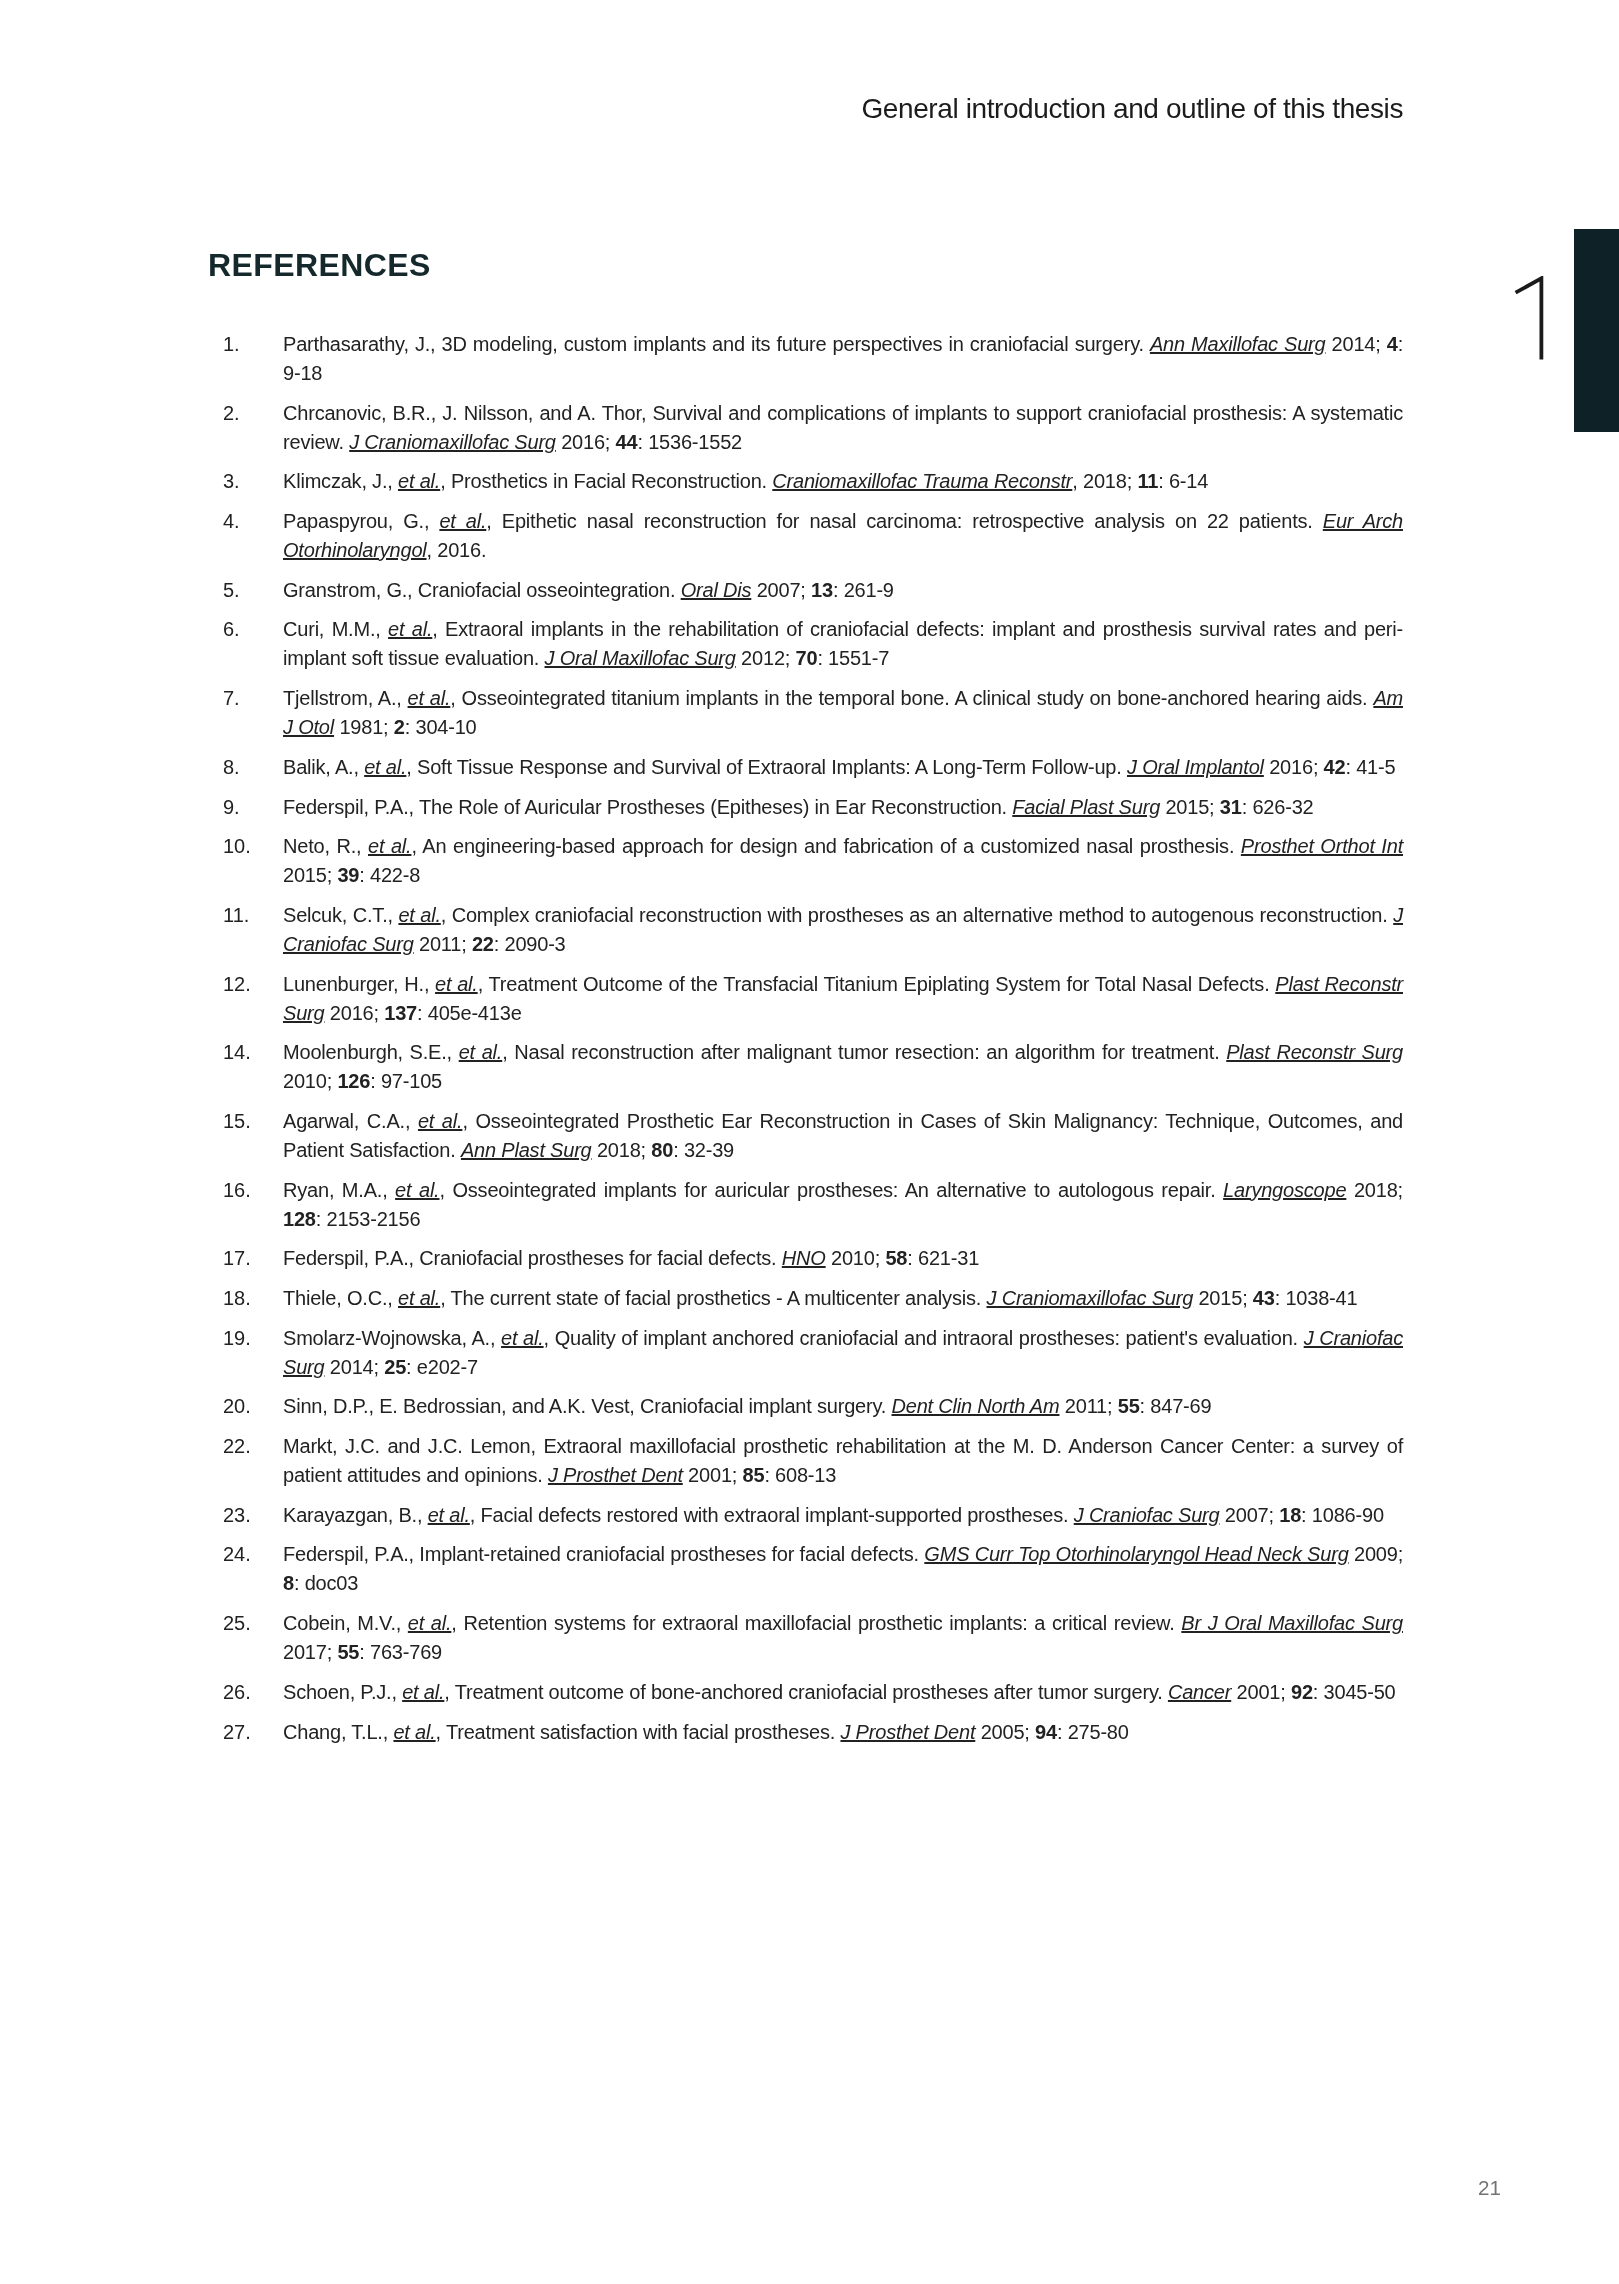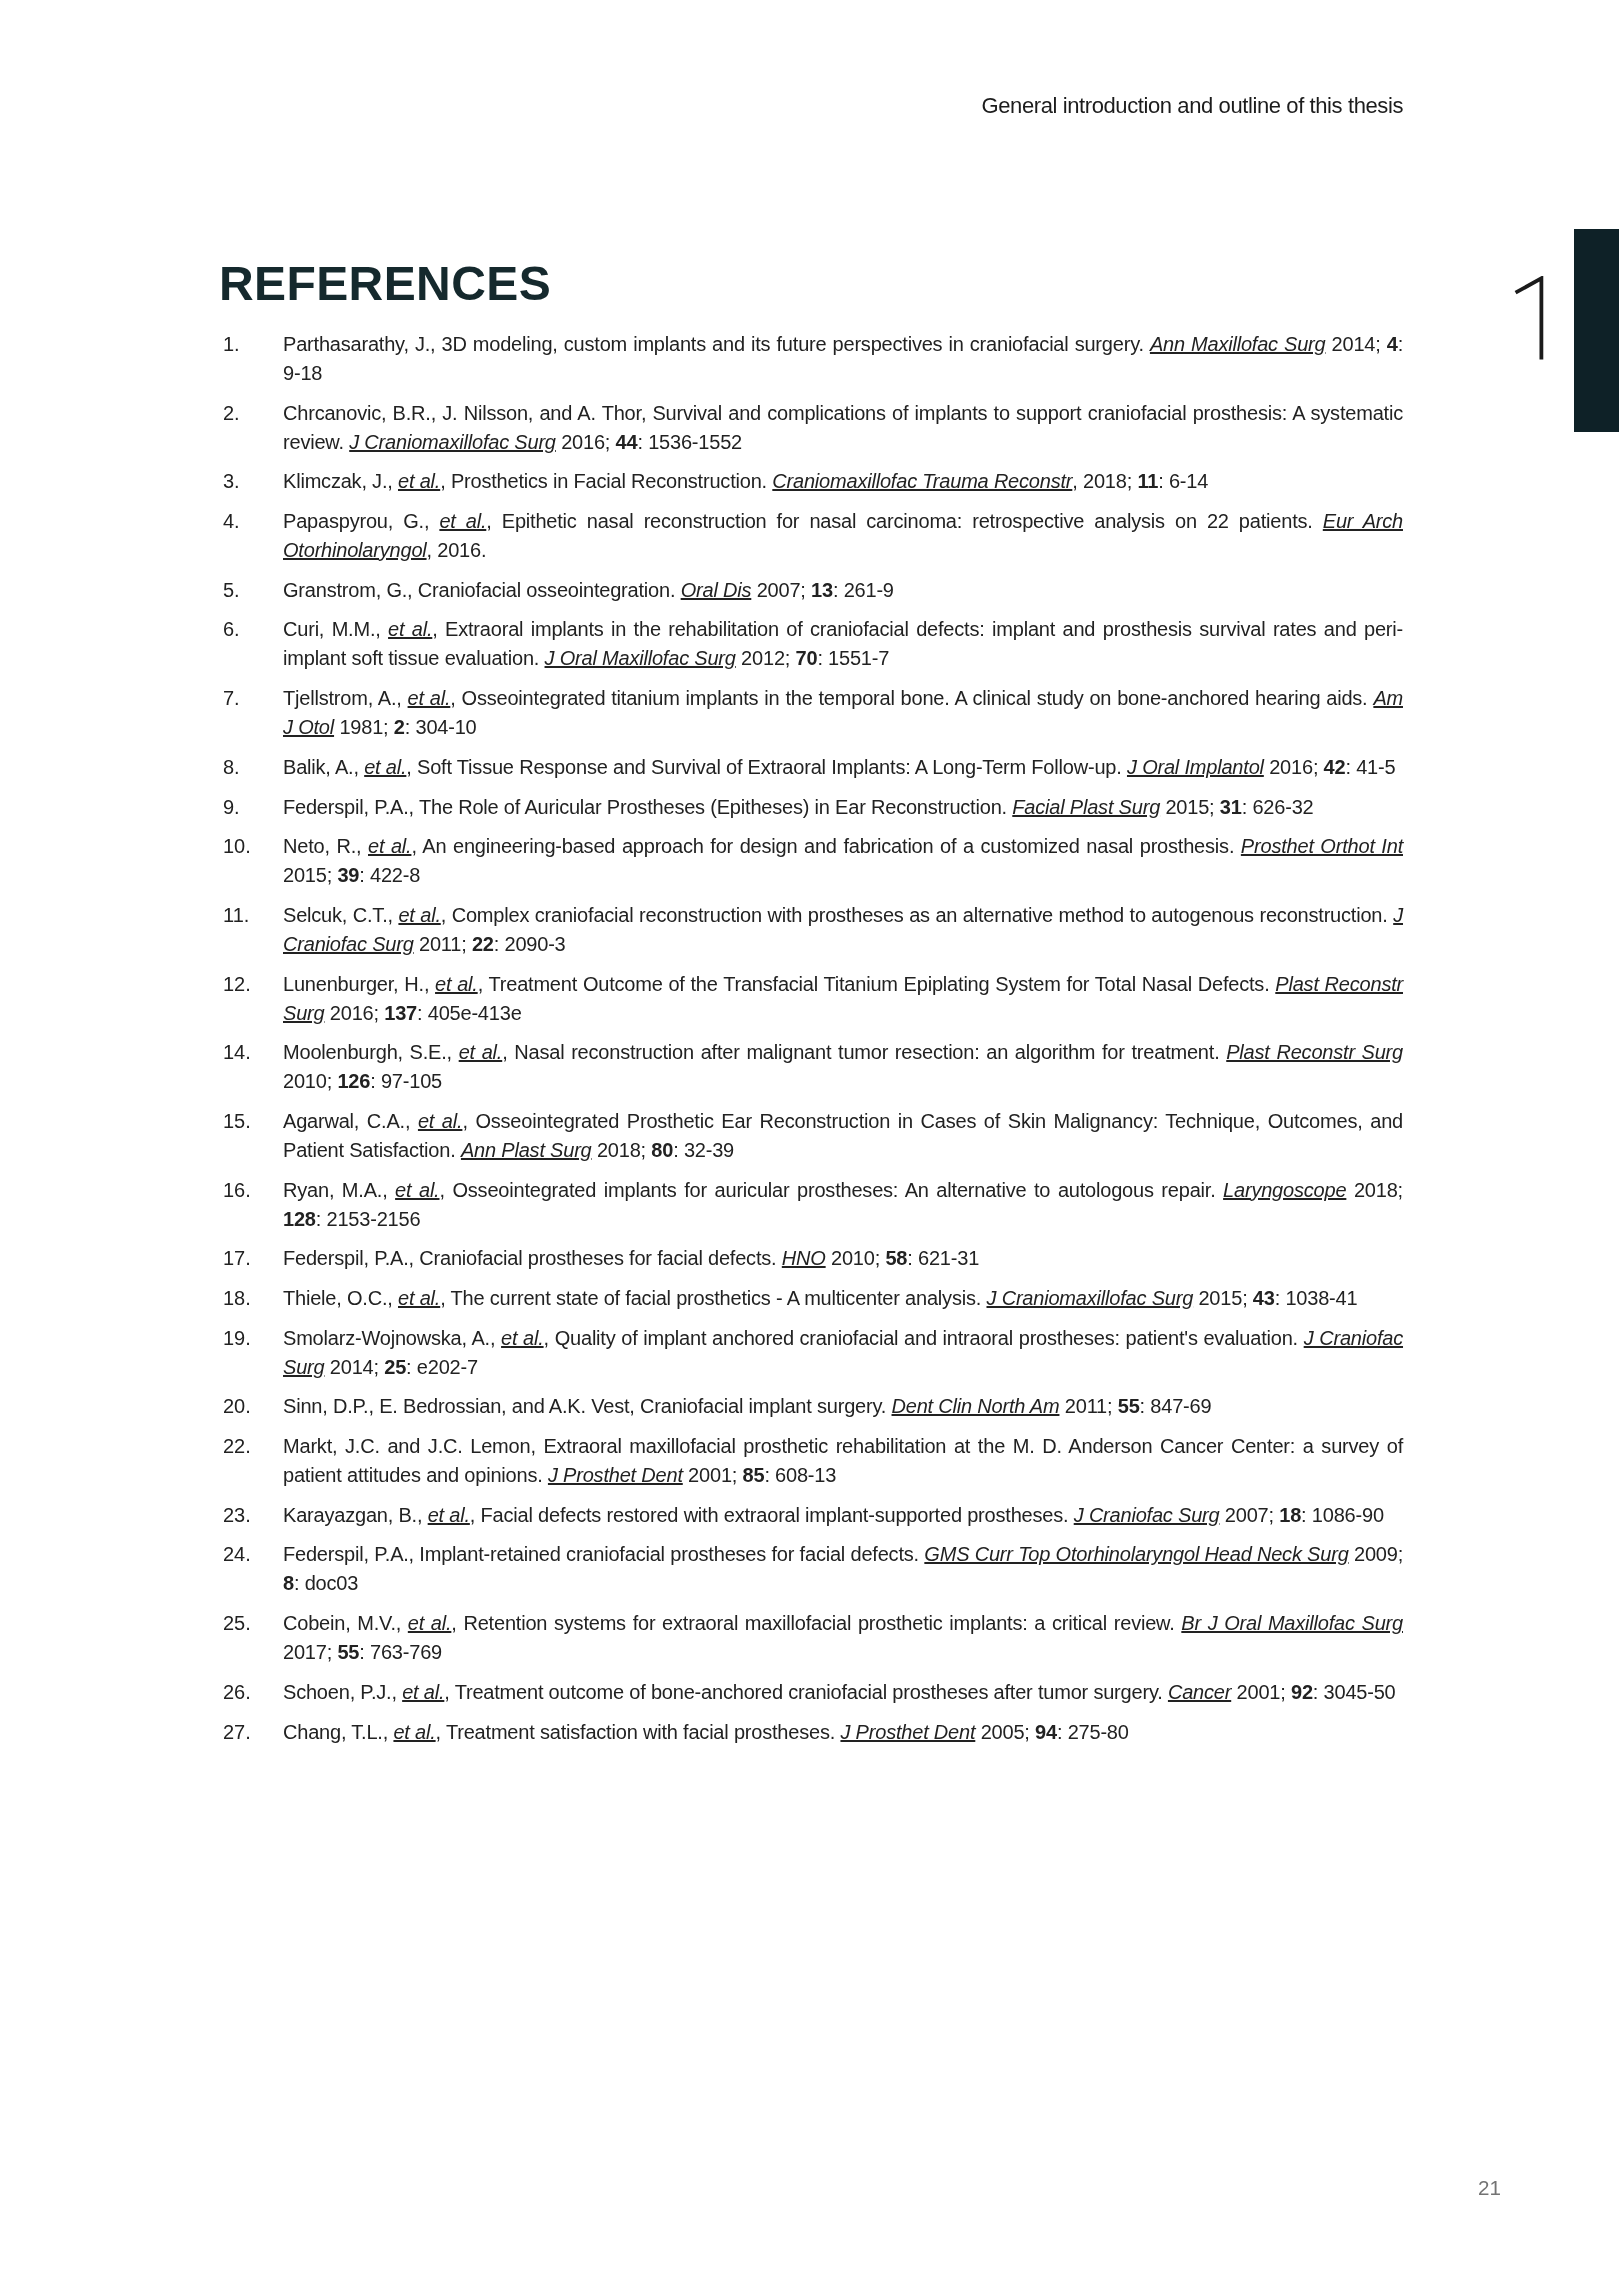--- a/index.html
+++ b/index.html
@@ -7,29 +7,29 @@
     position:relative;
     width:1619px;height:2284px;
     background:#ffffff;
     font-family:"Liberation Sans",sans-serif;
     color:var(--text-color,#1f1f1f);
     overflow:hidden;
   }
   .running-header{
     position:absolute;
     top:93px;right:216px;
-    font-size:22px;
+    font-size:28px;
     letter-spacing:-0.4px;
     color:#1c1c1c;
     white-space:nowrap;
   }
   .section-title{
     position:absolute;
-    top:228px;left:219px;
-    font-size:48px;
+    top:228px;left:208px;
+    font-size:32px;
     font-weight:700;
     letter-spacing:0.4px;
     color:var(--heading-color,#15292d);
     line-height:1;
   }
   .chapter-number{
     position:absolute;
     top:276px;left:1514px;
     width:32px;height:85px;
   }

